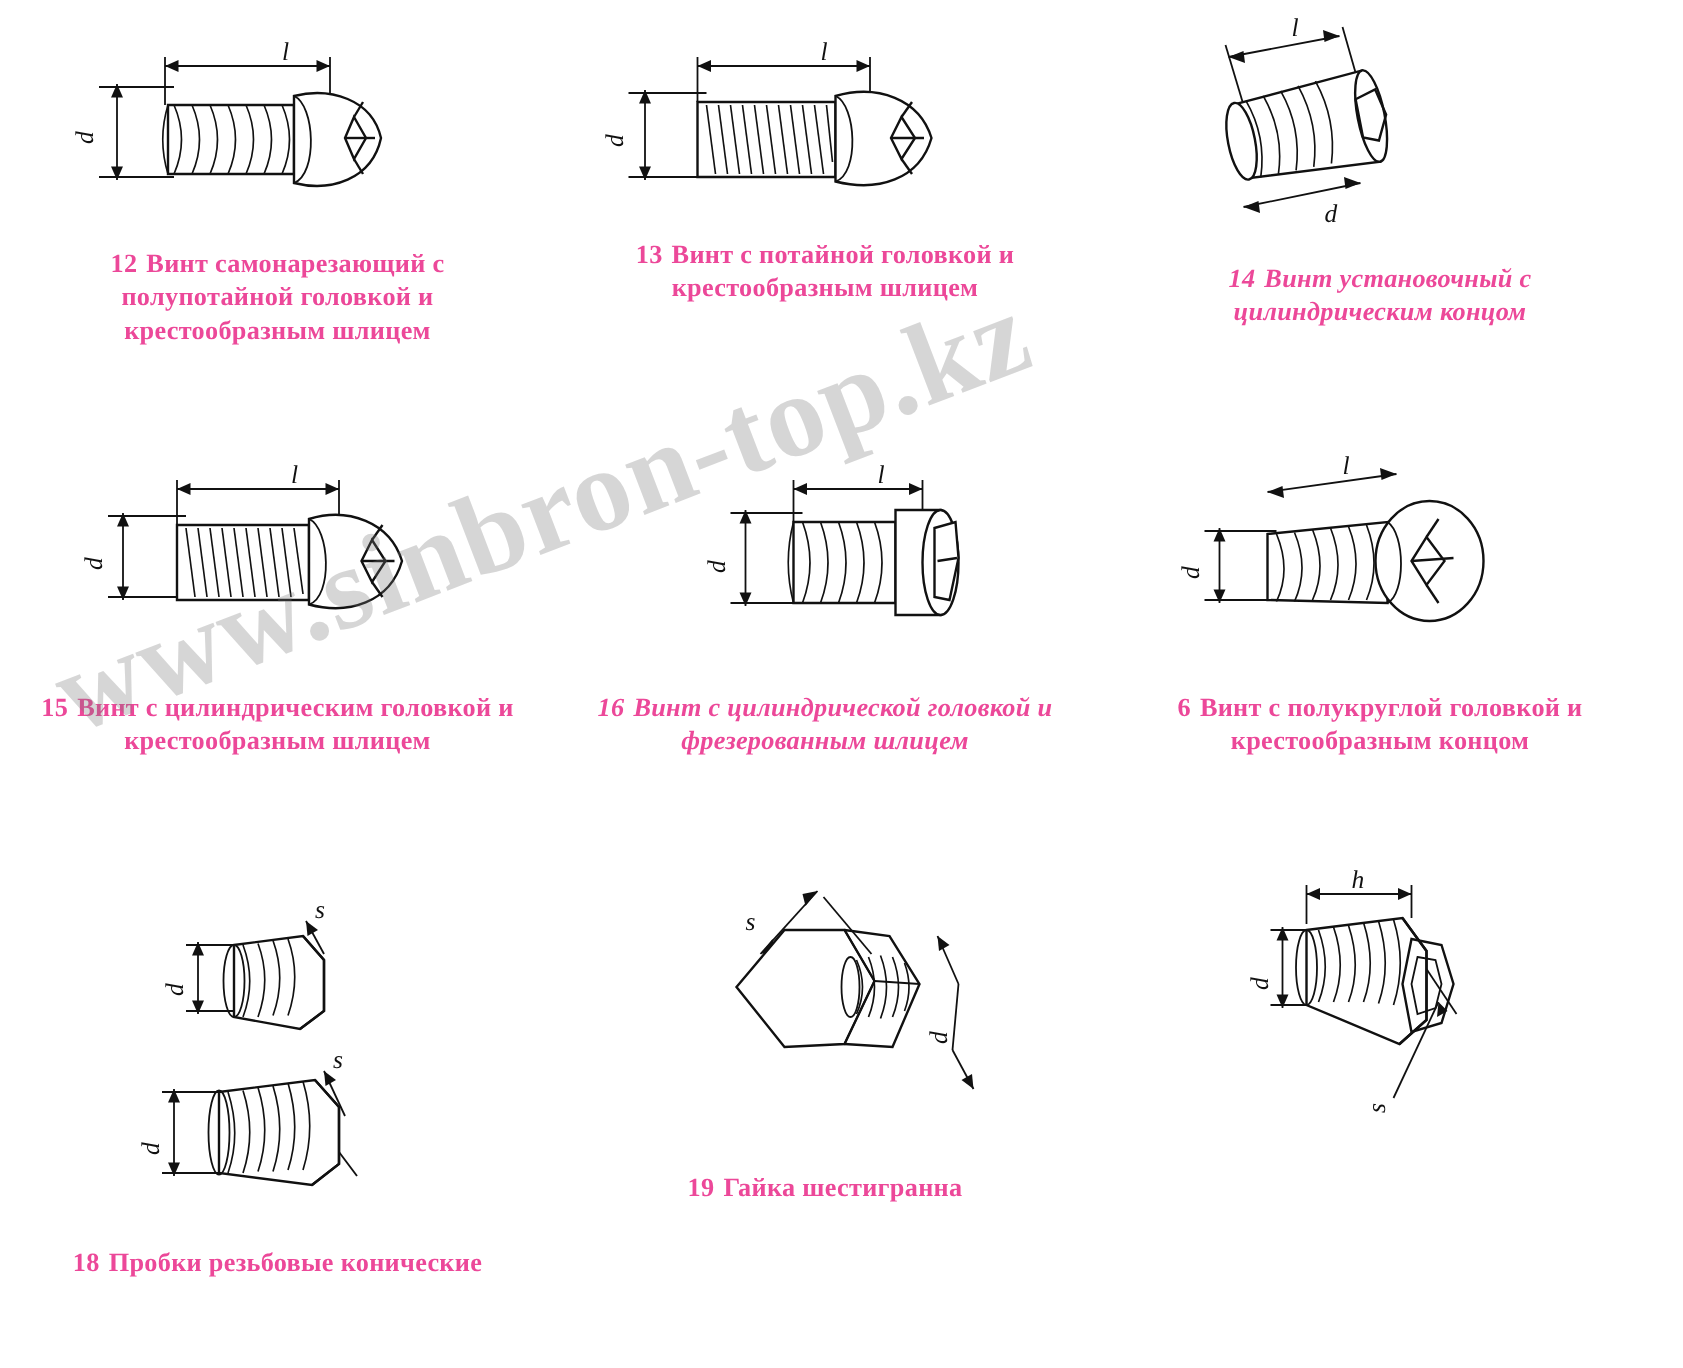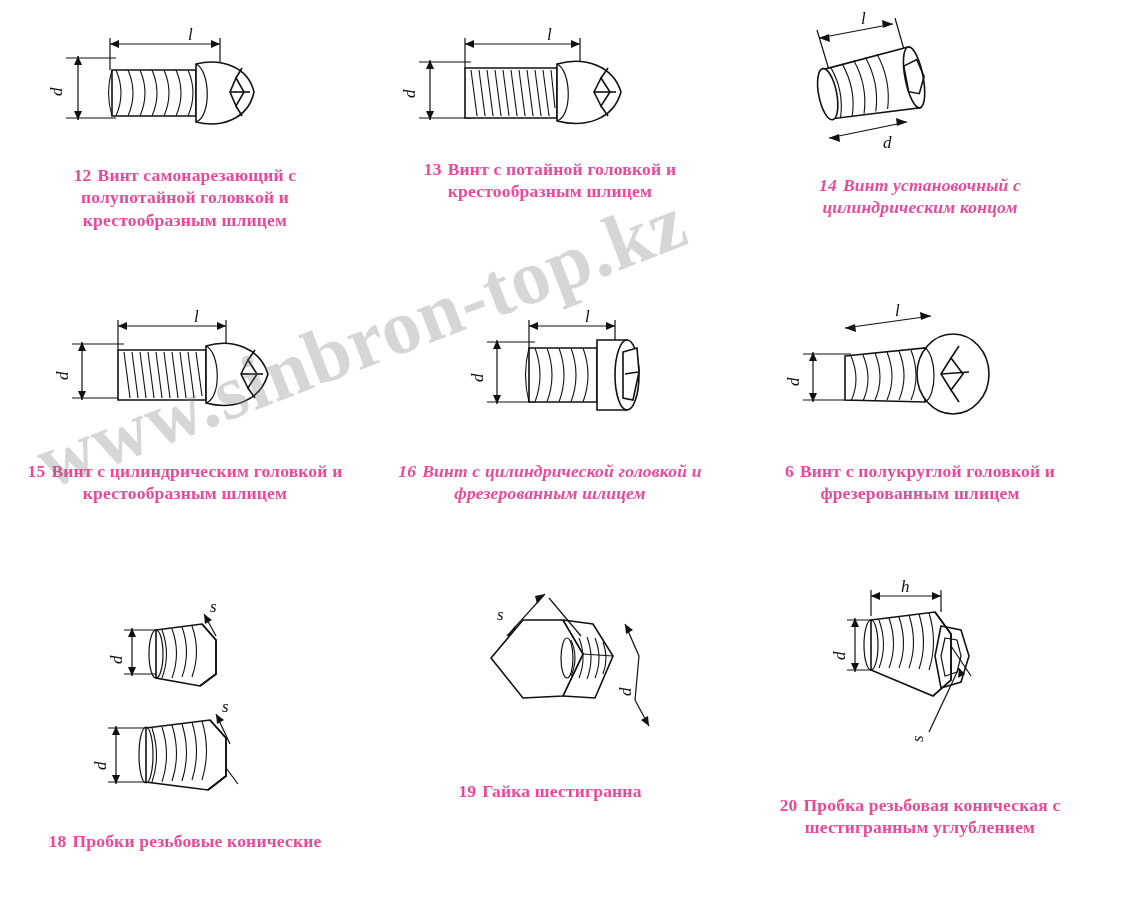--- a/index.html
+++ b/index.html
@@ -348,21 +348,21 @@
         <path class="ln-t" d="M170,48 C182,56 182,96 170,102"></path>
         <g class="ln">
           <path d="M196,58 L208,74 L196,90 L186,74 Z"></path>
           <line x1="186" y1="74" x2="214" y2="72"></line>
           <line x1="196" y1="58" x2="204" y2="46"></line>
           <line x1="196" y1="90" x2="204" y2="102"></line>
         </g>
       </svg>
     </div>
     <div class="caption" style="margin-top:10px;">
-      <span class="num">6</span><span>Винт с полукруглой головкой и фрезерованным шлицем</span>
+      <span class="num">6</span><span>Винт с полукруглой головкой и крестообразным концом</span>
     </div>
   </div>
 
   <div class="cell" style="left:20px; top:588px; width:330px;">
     <div class="fig">
       <svg width="330" height="240" viewBox="0 0 330 240" aria-hidden="true">
 
         <g class="ln-t">
           <line x1="112" y1="40" x2="112" y2="88"></line>
           <path d="M112,40 l-4,9 l8,0 z" fill="#111" stroke="none"></path>
@@ -484,22 +484,19 @@
           <path d="M164,42 q9,29 0,55"></path>
           <path d="M174,41 q9,29 0,57"></path>
         </g>
         <path class="ln" d="M180,40 L196,62 L196,108 L178,124" fill="none"></path>
         <ellipse class="ln-t" cx="116" cy="73" rx="7" ry="25" fill="none"></ellipse>
 
         <path class="ln" d="M186,54 L206,58 L214,84 L206,110 L186,116 L180,84 Z" fill="#fff"></path>
         <path class="ln-t" d="M190,66 L202,68 L206,84 L202,100 L190,104 L186,84 Z"></path>
       </svg>
     </div>
-    <div class="caption" style="margin-top:2px;">
-      <span class="num">20</span><span>Пробка резьбовая коническая с шестигранным углублением</span>
-    </div>
   </div>
 
   <div id="watermark">
     <div class="wm-text">www.sinbron-top.kz</div>
   </div>
 
 </div>
 
 </body></html>

